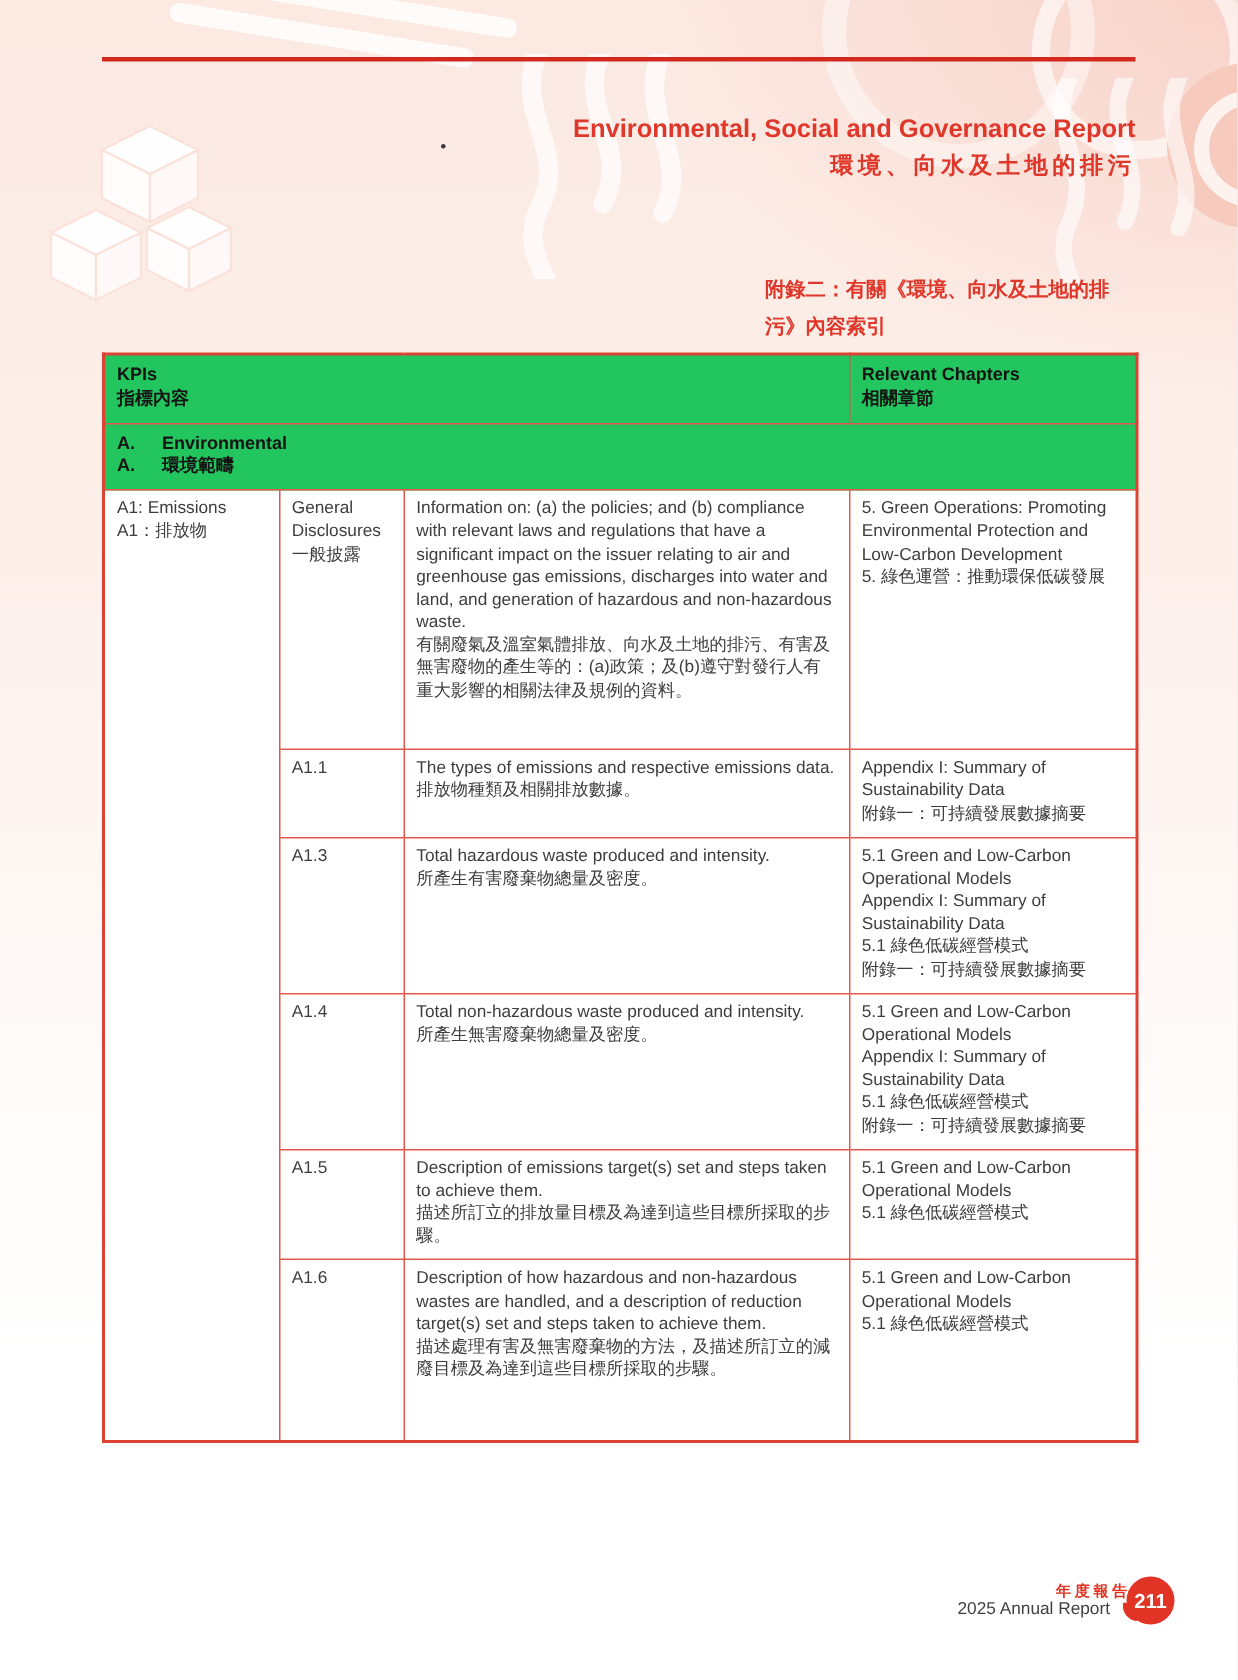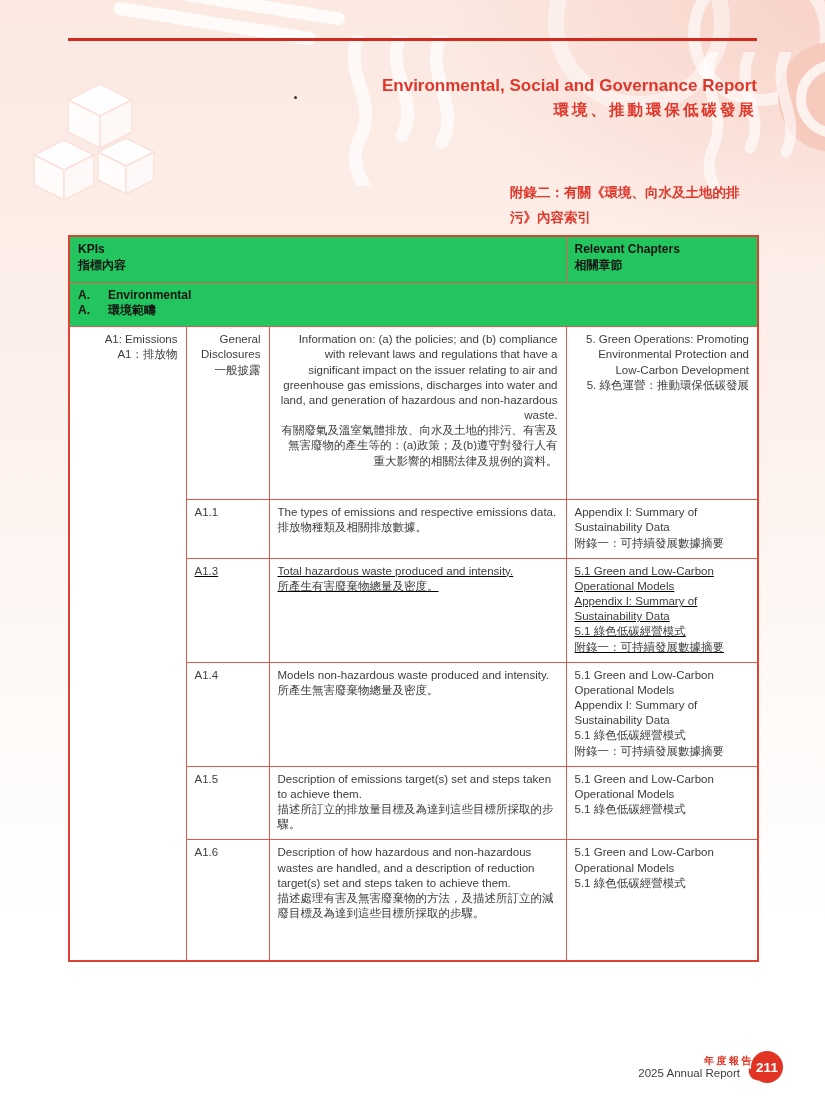--- a/index.html
+++ b/index.html
@@ -28,21 +28,21 @@
   .appendix-en { position:absolute; left:68px; top:184px; font-size:13.5px; font-weight:bold; color:#e0372b; z-index:2; }
   .appendix-zh { position:absolute; left:510px; top:181px; width:252px; font-size:13.5px; font-weight:bold; color:#e0372b; line-height:1.85; z-index:2; }
   
   table.esg { position:absolute; left:68px; top:235px; width:689px; z-index:2;
     border-collapse:collapse; table-layout:fixed; border:2px solid #dc4335; background:#fff; }
   table.esg td { border:1px solid #e2584c; vertical-align:top; padding:5px 8px 7px 8px;
     font-size:11.5px; line-height:1.32; color:#3d3d3d; }
   .pre { white-space:pre-line; }
   tr.r-head td, tr.r-sec td { background:#22c55e; color:#141414; font-weight:bold; font-size:12px; }
   tr.r-head { height:46px; } tr.r-sec { height:42px; }
-  tr.r1 { height:173px;text-align:right; } tr.r2 { height:54px; } tr.r3 { height:86px;text-decoration:underline; }
+  tr.r1 { height:173px; } tr.r2 { height:54px; } tr.r3 { height:86px; }
   tr.r4 { height:104px; } tr.r5 { height:66px; } tr.r6 { height:121px; }
   .sec-line { display:flex; }
   .sec-label { display:inline-block; width:30px; flex:0 0 30px; }
   
   .footer-zh { position:absolute; right:71px; top:1054px; color:#e23424; font-weight:bold; font-size:10px; letter-spacing:2.5px; z-index:2; }
   .footer-en { position:absolute; right:85px; top:1067px; color:#3f3f3f; font-size:11.5px; z-index:2;margin-left:16px; }
   .page-badge { position:absolute; left:751px; top:1051px; width:32px; height:32px; border-radius:50%;
     background:#e23424; color:#fff; font-weight:bold; font-size:13.5px;
     display:flex; align-items:center; justify-content:center; z-index:2; }
   .page-badge::after { content:""; position:absolute; left:-3px; bottom:3px; width:11px; height:11px;
@@ -81,21 +81,21 @@
       <polygon points="12,75 42,90 42,120 12,105" fill="rgba(255,255,255,0.82)"></polygon>
       <polygon points="72,75 42,90 42,120 72,105" fill="rgba(255,255,255,0.7)"></polygon>
       <polygon points="104,58 132,72 104,86 76,72" fill="rgba(255,255,255,0.95)"></polygon>
       <polygon points="76,72 104,86 104,114 76,100" fill="rgba(255,255,255,0.82)"></polygon>
       <polygon points="132,72 104,86 104,114 132,100" fill="rgba(255,255,255,0.7)"></polygon>
     </g>
   </svg>
 
   <div class="header-rule"></div>
   <div class="title-en">Environmental, Social and Governance Report</div>
-  <div class="title-zh">環境、推動環保低碳發展</div>
+  <div class="title-zh">環境、向水及土地的排污</div>
   <div class="stray-dot"></div>
   <div class="appendix-zh">附錄二：有關《環境、向水及土地的排污》內容索引</div>
 
   <table class="esg">
     <colgroup>
       <col style="width:117px">
         <col style="width:83px">
         <col style="width:297px">
         <col style="width:192px">
     </colgroup>
@@ -139,21 +139,21 @@
       <td class="pre">A1.3</td>
       <td class="pre">Total hazardous waste produced and intensity.
 所產生有害廢棄物總量及密度。</td>
       <td class="pre">5.1 Green and Low-Carbon Operational Models
 Appendix I: Summary of Sustainability Data
 5.1 綠色低碳經營模式
 附錄一：可持續發展數據摘要</td>
     </tr>
     <tr class="r4">
       <td class="pre">A1.4</td>
-      <td class="pre">Models non-hazardous waste produced and intensity.
+      <td class="pre">Total non-hazardous waste produced and intensity.
 所產生無害廢棄物總量及密度。</td>
       <td class="pre">5.1 Green and Low-Carbon Operational Models
 Appendix I: Summary of Sustainability Data
 5.1 綠色低碳經營模式
 附錄一：可持續發展數據摘要</td>
     </tr>
     <tr class="r5">
       <td class="pre">A1.5</td>
       <td class="pre">Description of emissions target(s) set and steps taken to achieve them.
 描述所訂立的排放量目標及為達到這些目標所採取的步驟。</td>

